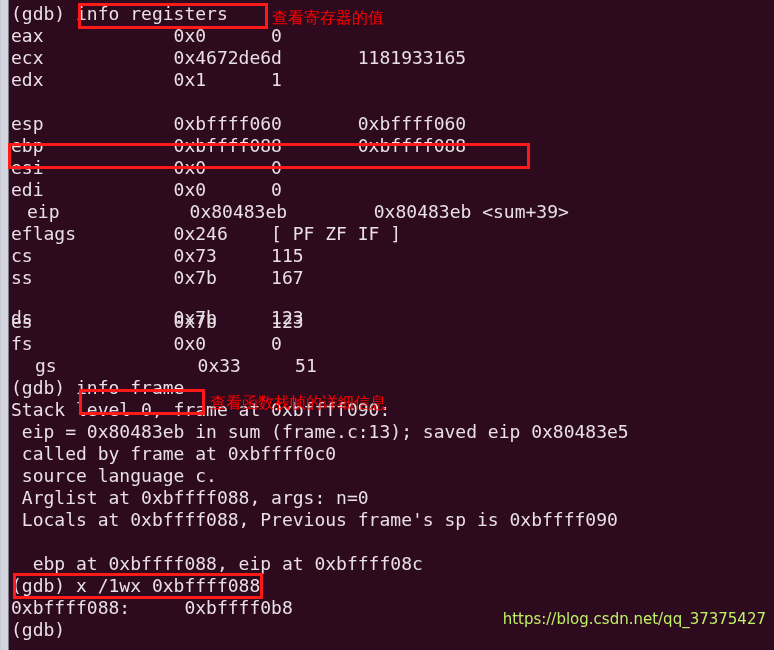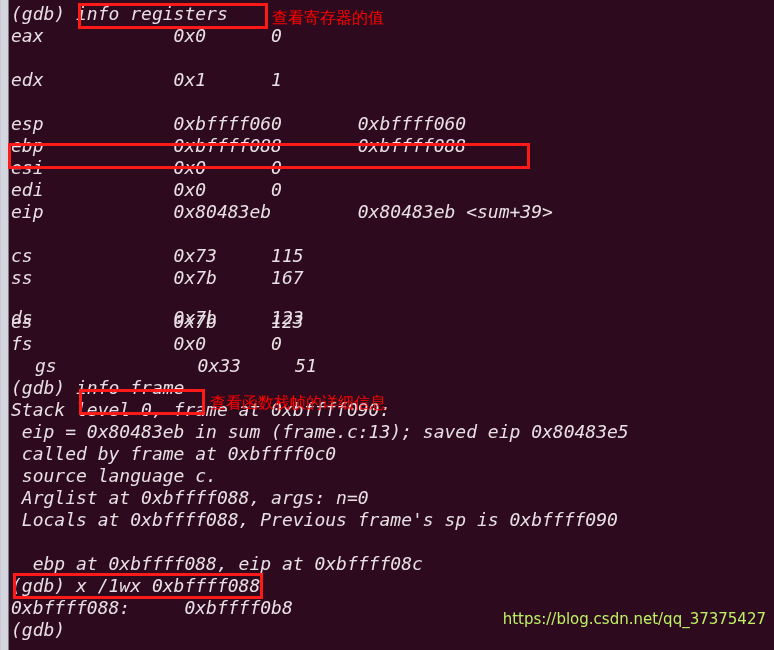--- a/index.html
+++ b/index.html
@@ -42,21 +42,20 @@
     height: 650px;
     background: #d5d5df;
   }
 
   #screen {
     position: absolute;
     left: 11px;
     top: 0;
     width: 763px;
     height: 650px;
-    font-style: italic;
   }
 
   .line {
     position: absolute;
     left: 0;
     white-space: pre;
     font-size: 18px;
     line-height: 22px;
     letter-spacing: 0px;
     color: #e8e0e4;
@@ -98,26 +97,28 @@
 <div id="terminal">
 
   <div id="scrollbar">
     <div id="scrollbar-thumb"></div>
   </div>
 
   <div id="screen">
 
   <div class="line" style="top: 3px;">(gdb) info registers</div>
       <div class="line" style="top: 25px;">eax            0x0      0</div>
+      <div class="line" style="top: 47px;">ecx            0x4672de6d       1181933165</div>
       <div class="line" style="top: 69px;">edx            0x1      1</div>
       <div class="line" style="top: 113px;">esp            0xbffff060       0xbffff060</div>
       <div class="line" style="top: 135px;">ebp            0xbffff088       0xbffff088</div>
       <div class="line" style="top: 157px;">esi            0x0      0</div>
       <div class="line" style="top: 179px;">edi            0x0      0</div>
-      <div class="line" style="top: 201px;">eip            0x80483eb        0x80483eb &lt;sum+39&gt;</div>
+      <div class="line" style="top: 201px; margin-left: 16px;">eip            0x80483eb        0x80483eb &lt;sum+39&gt;</div>
+      <div class="line" style="top: 223px;">eflags         0x246    [ PF ZF IF ]</div>
       <div class="line" style="top: 245px;">cs             0x73     115</div>
       <div class="line" style="top: 267px;">ss             0x7b     167</div>
       <div class="line" style="top: 307px; text-align: right;">ds             0x7b     123</div>
       <div class="line" style="top: 311px;">es             0x7b     123</div>
       <div class="line" style="top: 333px;">fs             0x0      0</div>
       <div class="line" style="top: 355px; margin-left: 24px;">gs             0x33     51</div>
       <div class="line" style="top: 377px;">(gdb) info frame</div>
       <div class="line" style="top: 399px;">Stack level 0, frame at 0xbffff090:</div>
       <div class="line" style="top: 421px;"> eip = 0x80483eb in sum (frame.c:13); saved eip 0x80483e5</div>
       <div class="line" style="top: 443px;"> called by frame at 0xbffff0c0</div>

